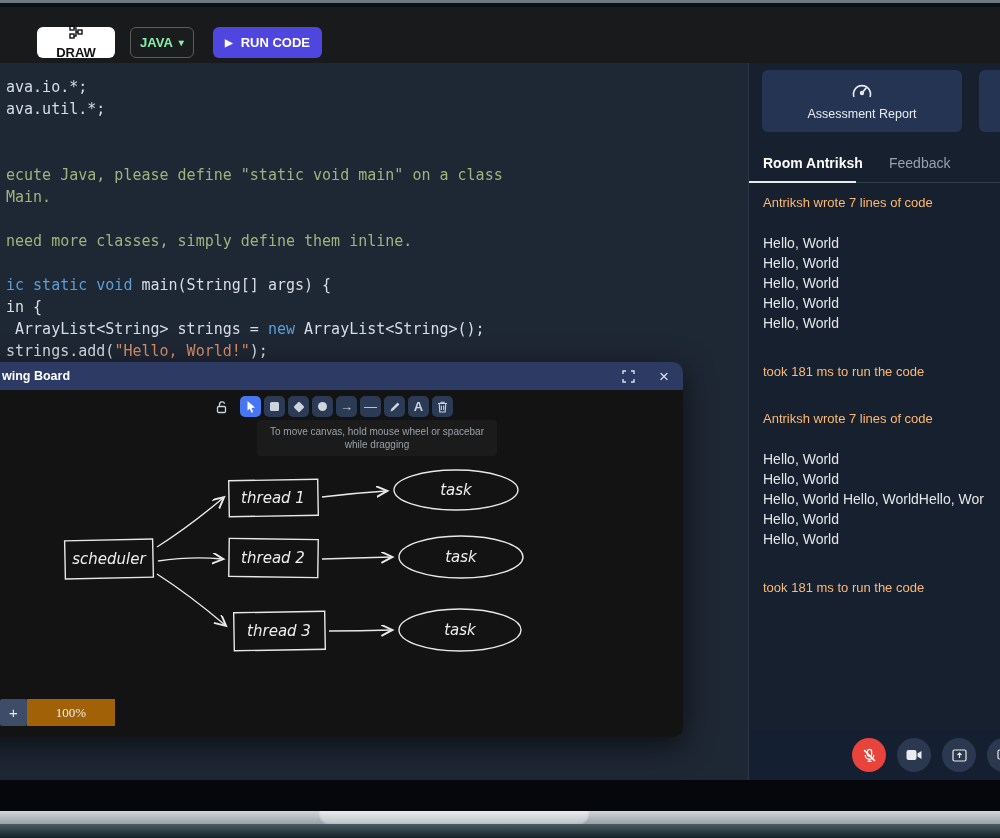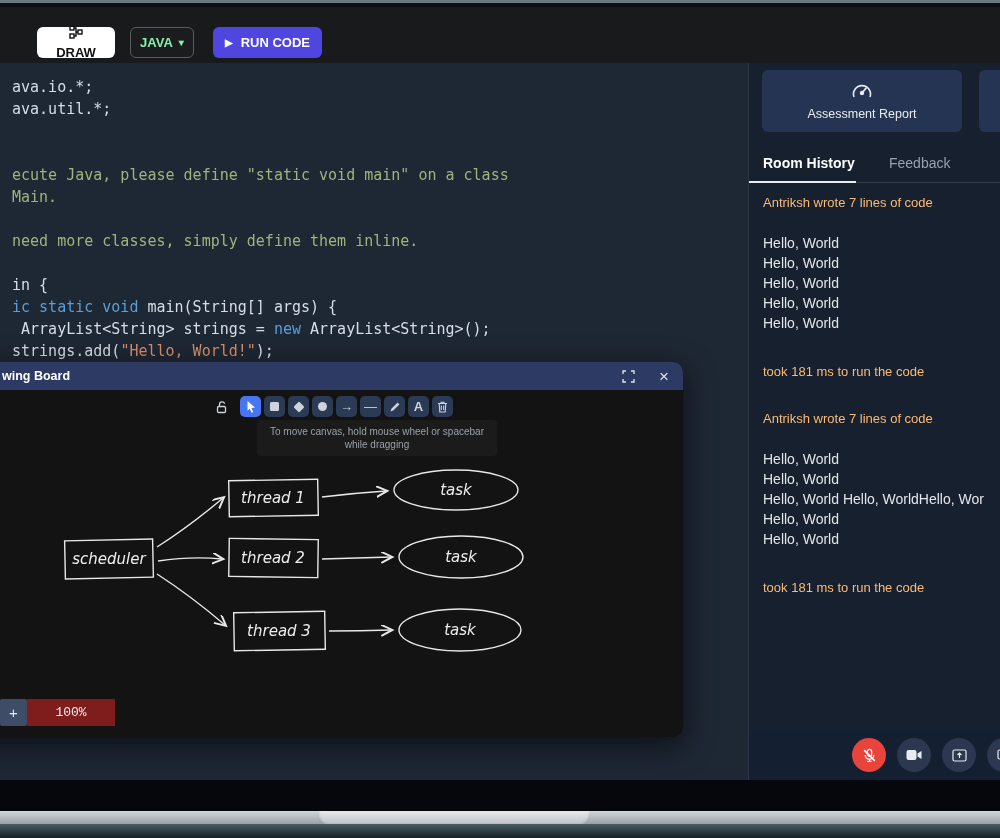--- a/index.html
+++ b/index.html
@@ -23,21 +23,21 @@
   .btn{position:absolute;top:20px;height:31px;border-radius:6px;display:flex;align-items:center;
        justify-content:center;font-weight:bold;font-size:13px;cursor:pointer;box-sizing:border-box;}
   .btn-draw{left:37px;width:78px;background:#fff;color:#111;gap:6px;flex-direction:column;}
   .btn-lang{left:130px;width:64px;background:#1b1c1e;border:1px solid #5c5c5c;color:#86efac;gap:6px;}
   .btn-run{left:213px;width:109px;background:#4f46e0;color:#fff;gap:8px;}
   .caret{font-size:10px;line-height:1;}
   .play{font-size:10px;line-height:1;}
 
   
   .editor{position:absolute;left:0;top:63px;width:748px;height:717px;background:#1e2734;overflow:hidden;}
-  .code{padding:13px 0 0 12px;font-family:"DejaVu Sans Mono",monospace;font-size:15px;}
+  .code{padding:13px 0 0 6px;font-family:"DejaVu Sans Mono",monospace;font-size:15px;}
   .code-line{height:22px;line-height:22px;white-space:pre;}
   .tok-plain{color:#d6dde6;} .tok-comment{color:#a1b37d;}
   .tok-keyword{color:#5b9fd8;} .tok-string{color:#d88e68;}
 
   
   .board{position:absolute;left:-60px;top:362px;width:743px;height:375px;border-radius:10px;
          overflow:hidden;background:#131313;box-shadow:0 8px 30px rgba(0,0,0,.6);}
   .board-head{position:absolute;left:0;top:0;width:100%;height:28px;background:#2d3a64;
               display:flex;align-items:center;}
   .board-title{color:#fff;font-weight:bold;font-size:12.5px;padding-left:62px;}
@@ -53,22 +53,22 @@
   .tool .sq{width:9px;height:9px;background:#ccd4de;border-radius:1.5px;}
   .tool .dm{width:8px;height:8px;background:#ccd4de;border-radius:1.5px;transform:rotate(45deg);}
   .tool .ci{width:9px;height:9px;background:#ccd4de;border-radius:50%;}
 
   .hint{position:absolute;left:317px;top:58px;width:228px;padding:5px 6px;background:#1b1b1b;
         border-radius:4px;color:#9aa0a8;font-size:10px;text-align:center;line-height:13px;}
 
   .zoomctl{position:absolute;left:60px;top:337px;display:flex;}
   .zoom-plus{width:27px;height:27px;background:#3f4c68;color:#e6eaef;display:flex;align-items:center;
              justify-content:center;font-size:15px;border-radius:2px;cursor:pointer;}
-  .zoom-val{width:88px;height:27px;background:#7f1d1d;color:#eee;display:flex;align-items:center;
-            justify-content:center;font-size:13px;font-family:Liberation Mono, monospace;}
+  .zoom-val{width:88px;height:27px;background:#a16207;color:#eee;display:flex;align-items:center;
+            justify-content:center;font-size:13px;font-family:Liberation Serif, serif;}
 
   .diagram{position:absolute;left:60px;top:28px;}
   .diagram text{fill:#ededed;font-family:"DejaVu Sans",sans-serif;font-style:italic;font-size:15px;
                 text-anchor:middle;}
   .diagram .shape{fill:none;stroke:#e8e8e8;stroke-width:1.4;}
   .diagram .edge{fill:none;stroke:#e8e8e8;stroke-width:1.4;}
 
   
   .sidebar{position:absolute;left:748px;top:63px;width:304px;height:717px;background:#16202f;
            border-left:1px solid #2c3644;box-sizing:border-box;overflow:hidden;}
@@ -141,42 +141,42 @@
     <div class="code">
         <div class="code-line"><span class="tok-plain">ava.io.*;</span></div>
         <div class="code-line"><span class="tok-plain">ava.util.*;</span></div>
         <div class="code-line">&nbsp;</div>
         <div class="code-line">&nbsp;</div>
         <div class="code-line"><span class="tok-comment">ecute Java, please define "static void main" on a class</span></div>
         <div class="code-line"><span class="tok-comment">Main.</span></div>
         <div class="code-line">&nbsp;</div>
         <div class="code-line"><span class="tok-comment">need more classes, simply define them inline.</span></div>
         <div class="code-line">&nbsp;</div>
+        <div class="code-line"><span class="tok-keyword">ic </span><span class="tok-keyword">static void </span><span class="tok-plain">main(String[] args) {</span></div>
         <div class="code-line"><span class="tok-plain">in {</span></div>
-        <div class="code-line"><span class="tok-keyword">ic </span><span class="tok-keyword">static void </span><span class="tok-plain">main(String[] args) {</span></div>
         <div class="code-line"><span class="tok-plain"> ArrayList&lt;String&gt; strings = </span><span class="tok-keyword">new</span><span class="tok-plain"> ArrayList&lt;String&gt;();</span></div>
         <div class="code-line"><span class="tok-plain">strings.add(</span><span class="tok-string">"Hello, World!"</span><span class="tok-plain">);</span></div>
       </div>
   </div>
 
   <div class="sidebar">
     <div class="card card1">
       <span>
         <svg width="22" height="18" viewBox="0 0 22 18" fill="none" stroke="#e8ebef" stroke-width="1.6">
           <path d="M3 15 A8.5 8.5 0 1 1 19 15"></path>
           <path d="M11 11 L15.5 5.5" stroke-width="1.8"></path>
           <circle cx="11" cy="11" r="1.4" fill="#e8ebef"></circle>
           </svg>
       </span>
       <span class="card-label">Assessment Report</span>
     </div>
     <div class="card card2"></div>
 
     <div class="tabs">
-      <span class="tab tab1">Room History</span>
+      <span class="tab tab1">Room Antriksh</span>
       <span class="tab tab2">Feedback</span>
     </div>
     <div class="tab-divider"></div>
     <div class="tab-underline"></div>
 
     <div class="history">
         <div class="hist-event">Antriksh wrote 7 lines of code</div>
         <div class="hist-msg">Hello, World</div>
         <div class="hist-msg">Hello, World</div>
         <div class="hist-msg">Hello, World</div>

